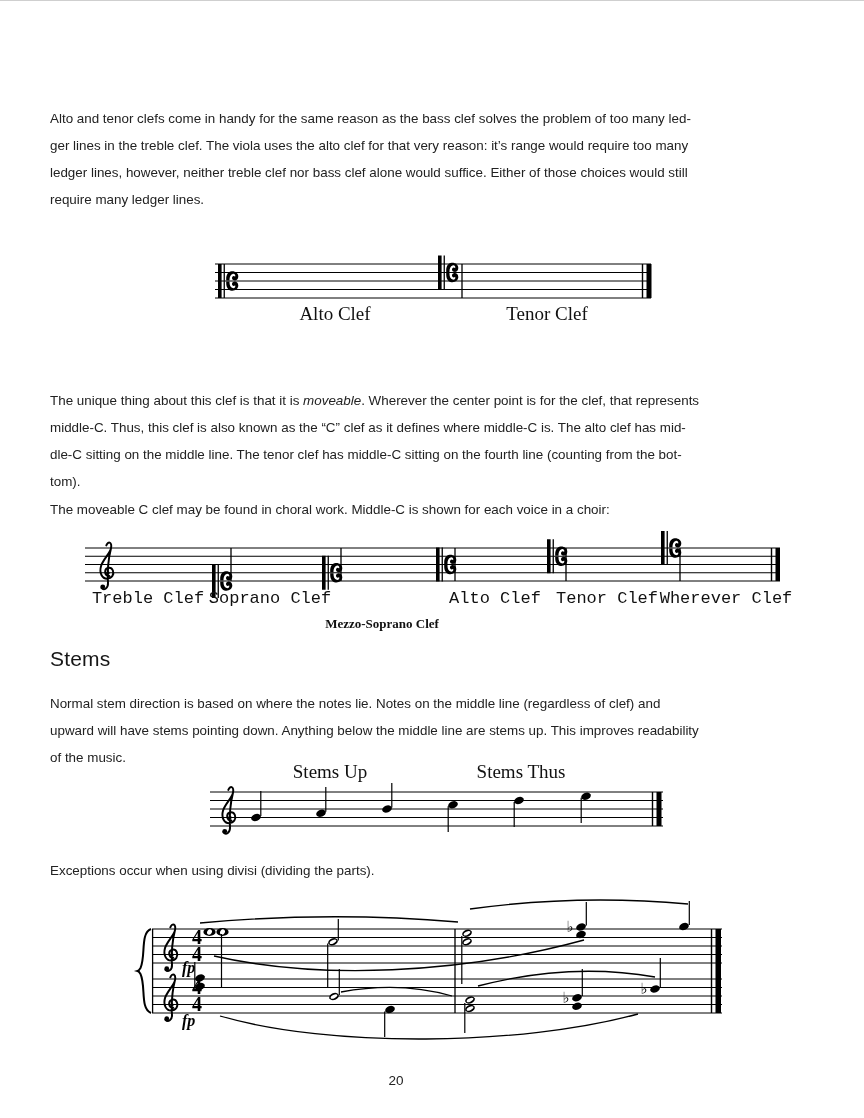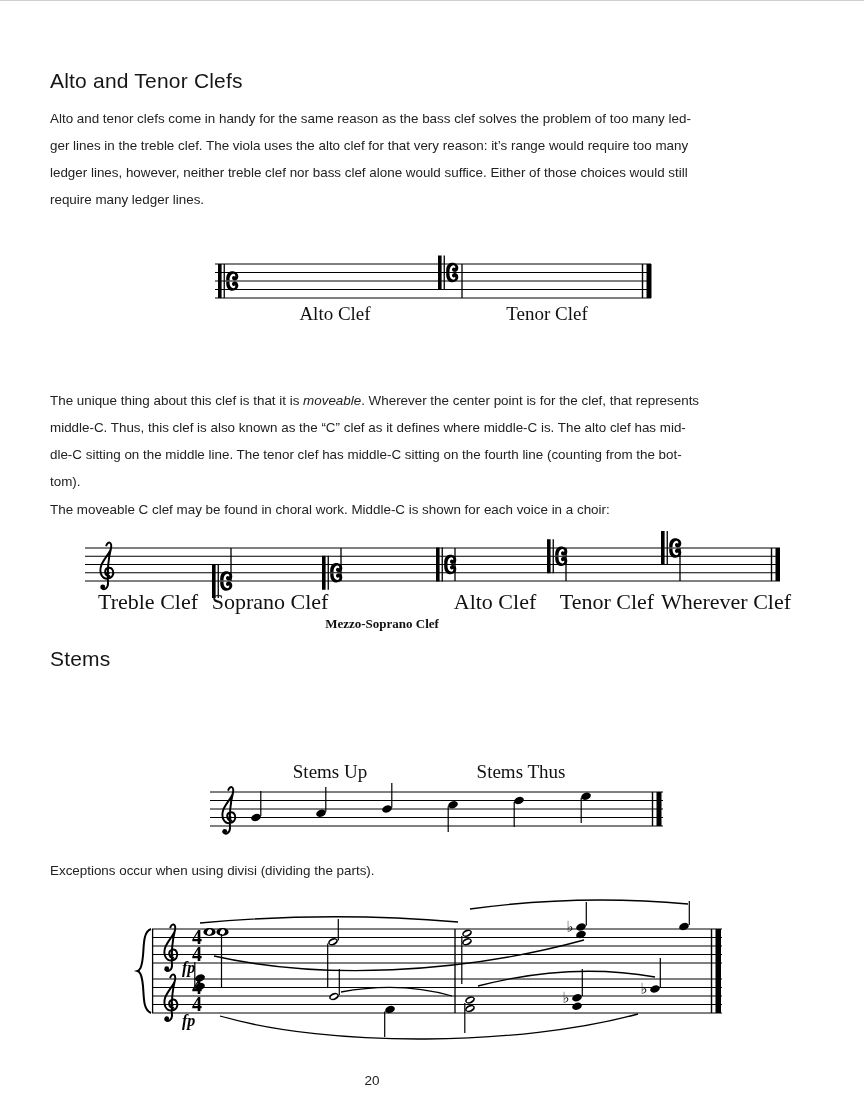--- a/index.html
+++ b/index.html
@@ -16,34 +16,34 @@
     position:absolute;left:50px;width:775px;
     font-family:"Liberation Sans",sans-serif;font-size:13.4px;line-height:27px;
     color:#222;white-space:pre-line;
   }
   .fig{position:absolute;left:0;width:864px;}
   .fig svg{position:absolute;left:0;top:0;overflow:visible;}
   .fig-label{
     position:absolute;transform:translateX(-50%);white-space:nowrap;
     font-family:"Liberation Serif",serif;font-size:19px;color:#111;
   }
-  .fig-label.md{font-size:22px;}
+  .fig-label.md{font-size:17px;font-family:Liberation Mono, monospace;}
   .fig-label.sm{font-size:13px;font-weight:bold;margin-top:24px;}
   .staff line{stroke:#000;stroke-width:1;}
   .barline{stroke:#000;stroke-width:1.3;}
   .thinbar{stroke:#000;stroke-width:1.4;}
   .stem{stroke:#000;stroke-width:1.2;}
   .slur{fill:none;stroke:#000;stroke-width:1.3;}
   .music-black{fill:#000;}
   .tsig{font-family:"Liberation Serif",serif;font-size:20px;font-weight:bold;text-anchor:middle;fill:#000;}
   .dyn{font-family:"Liberation Serif",serif;font-size:16px;font-weight:bold;font-style:italic;fill:#000;}
   .flat{font-family:"DejaVu Sans",sans-serif;font-size:15px;fill:#000;text-anchor:middle;}
   .pagenum{
     position:absolute;left:0;width:744px;text-align:center;
-    font-family:"Liberation Sans",sans-serif;font-size:13.5px;color:#222;
+    font-family:"Liberation Sans",sans-serif;font-size:13.5px;color:#222;padding-left:24px;
   }
 </style>
 </head>
 <body>
 
 <svg width="0" height="0" style="position:absolute" aria-hidden="true">
   <defs>
     <symbol id="gclef" viewBox="0 0 26 64" overflow="visible">
       <path d="M14.4,10 C16.8,4.5 20.6,7 19.4,13 C18.4,18.5 11,25 8.8,32 C6.6,39.5 10,45.5 15.2,45.5 C20.4,45.5 23,41 21.4,36.8 C19.8,32.6 13.8,32.8 13.2,37.6 C12.8,41 15.4,43 17.6,42.6 M19.4,13 C16.6,24 15.2,33 16.2,50 C16.5,55.5 12,58.5 9.2,55.4" fill="none" stroke="#000" stroke-width="2.1" stroke-linecap="round"></path>
       <circle cx="10.6" cy="54.2" r="2.6"></circle>
@@ -66,21 +66,20 @@
       <ellipse rx="3.6" ry="1.7" fill="#fff" transform="rotate(-27)"></ellipse>
     </g>
     <g id="nh-filled">
       <ellipse rx="5" ry="3.5" transform="rotate(-21)"></ellipse>
     </g>
   </defs>
 </svg>
 
 <div id="page">
 
-  <div class="h1" style="top:68px">Alto and Tenor Clefs</div>
 
   <div class="para" style="top:104px">Alto and tenor clefs come in handy for the same reason as the bass clef solves the problem of too many led-
 ger lines in the treble clef. The viola uses the alto clef for that very reason: it’s range would require too many
 ledger lines, however, neither treble clef nor bass clef alone would suffice. Either of those choices would still
 require many ledger lines.</div>
 
   <div class="fig" style="top:250px;height:95px">
     <svg width="864" height="95">
       <g class="staff">
         <line x1="215" y1="13" x2="651" y2="13"></line>
@@ -138,20 +137,23 @@
     <div class="fig-label md" style="left:148px;top:63px">Treble Clef</div>
     <div class="fig-label md" style="left:270px;top:63px">Soprano Clef</div>
     <div class="fig-label sm" style="left:382px;top:66px">Mezzo-Soprano Clef</div>
     <div class="fig-label md" style="left:495px;top:63px">Alto Clef</div>
     <div class="fig-label md" style="left:607px;top:63px">Tenor Clef</div>
     <div class="fig-label md" style="left:726px;top:63px">Wherever Clef</div>
   </div>
 
   <div class="h1" style="top:646px">Stems</div>
 
+  <div class="para" style="top:689px">Normal stem direction is based on where the notes lie. Notes on the middle line (regardless of clef) and
+upward will have stems pointing down. Anything below the middle line are stems up. This improves readability
+of the music.</div>
 
   <div class="fig" style="top:755px;height:95px">
     <svg width="864" height="95">
       <g class="staff">
         <line x1="210" y1="36" x2="663" y2="36"></line>
         <line x1="210" y1="44.5" x2="663" y2="44.5"></line>
         <line x1="210" y1="53" x2="663" y2="53"></line>
         <line x1="210" y1="61.5" x2="663" y2="61.5"></line>
         <line x1="210" y1="70" x2="663" y2="70"></line>
       </g>

